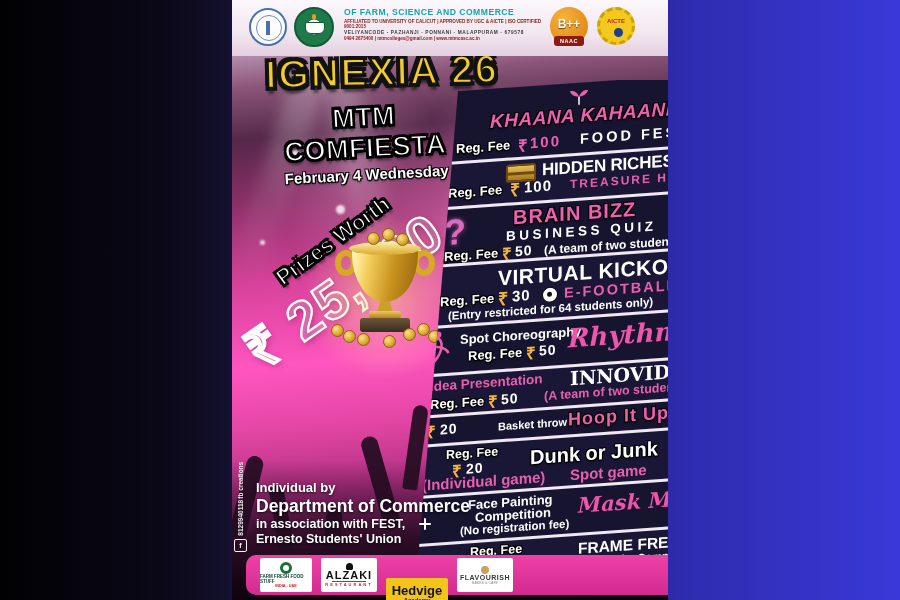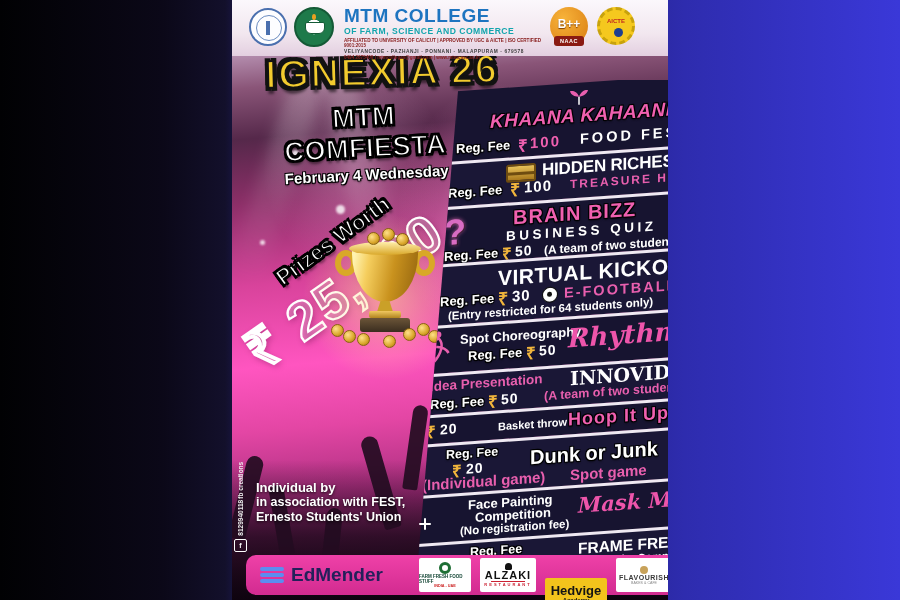--- a/index.html
+++ b/index.html
@@ -182,21 +182,20 @@
     <div class="header">
       <div class="logo-univ">
           <div class="inner"></div>
           <div class="col"></div>
         </div>
       <div class="logo-mtm">
           <div class="flame"></div>
           <div class="book"></div>
         </div>
       <div class="h-text">
-        <div class="h-name">MTM COLLEGE</div>
         <div class="h-tag">OF FARM, SCIENCE AND COMMERCE</div>
         <div class="h-l1">AFFILIATED TO UNIVERSITY OF CALICUT | APPROVED BY UGC &amp; AICTE | ISO CERTIFIED 9001:2015</div>
         <div class="h-l2">VELIYANCODE - PAZHANJI - PONNANI - MALAPPURAM - 679578</div>
         <div class="h-l3">0494 2675400 | mtmcolleges@gmail.com | www.mtmcasc.ac.in</div>
       </div>
       <div class="naac">
         <div class="grade">B++</div>
         <div class="ribbon">NAAC</div>
       </div>
       <div class="aicte">
@@ -306,42 +305,35 @@
           <span class="abs feenum" style="left:72px;top:16px;font-size:14px;">50</span>
           <span class="abs whiteT" style="left:160px;top:4px;font-size:15.5px;">FRAME FRENZY</span>
           <span class="abs note" style="left:150px;top:20px;font-size:11px;">Videography Competition</span>
         </div>
 
       </div>
     </div>
 
     <div class="organizer">
       <div class="org-h">Individual by</div>
+      <div class="org-n">Department of Commerce</div>
       <div class="org-l">in association with FEST,</div>
       <div class="org-l">Ernesto Students' Union</div>
     </div>
     <div class="sparkle"></div>
 
     <div class="credits">
       <div class="cred-text">
         <span>8129940118</span>
         <span>fb creations</span>
       </div>
       <div class="fb-ic">f</div>
     </div>
 
     <div class="sponsors">
-      <div class="edm">
-        <div class="edm-ic">
-            <i></i>
-            <i></i>
-            <i></i>
-          </div>
-        <div class="edm-name">EdMender</div>
-      </div>
       <div class="sbox farm">
         <div class="circ"></div>
         <div class="t1">FARM FRESH FOOD STUFF</div>
         <div class="t2">INDIA - UAE</div>
       </div>
       <div class="sbox alz">
         <div class="fig"></div>
         <div class="t1">ALZAKI</div>
         <div class="bar"></div>
         <div class="t2">RESTAURANT</div>

